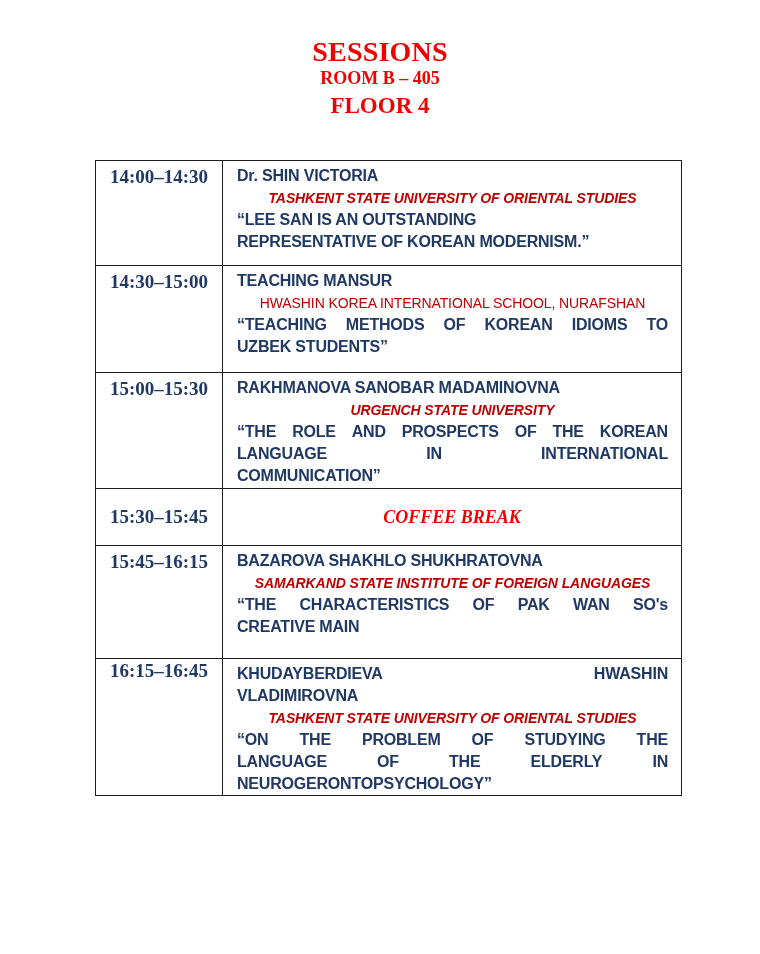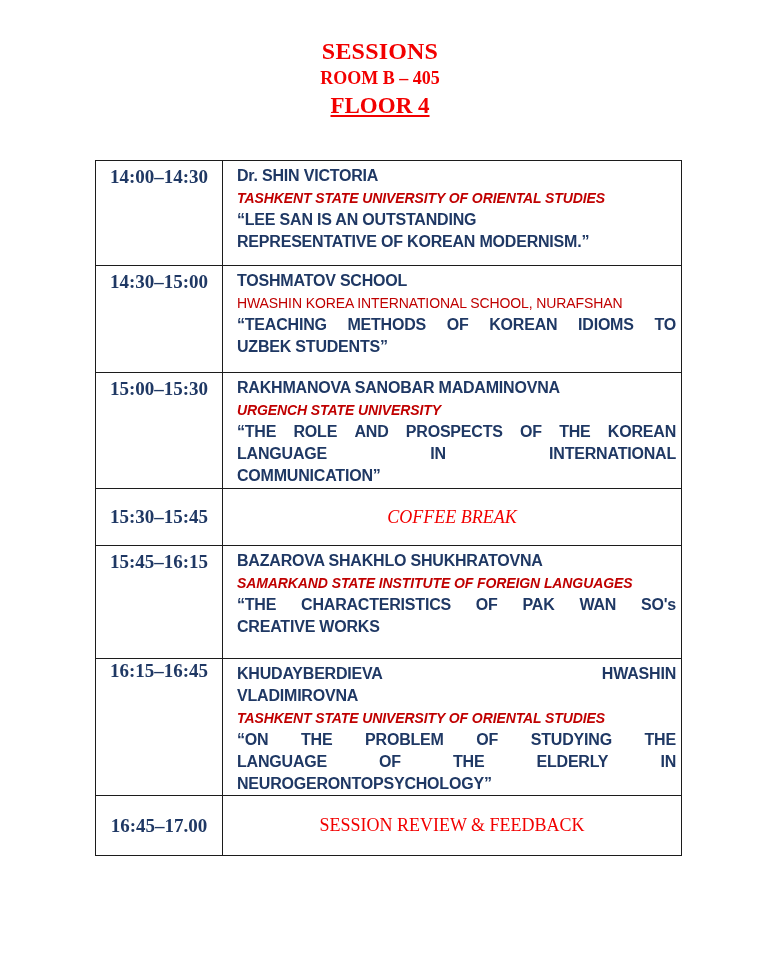--- a/index.html
+++ b/index.html
@@ -19,23 +19,23 @@
   .page { position: relative; width: 760px; height: 954px; }
 
   
   .header {
     position: absolute; top: 38px; left: 0; width: 760px;
     text-align: center;
     color: var(--red);
     font-family: "Liberation Serif", "DejaVu Serif", serif;
     font-weight: bold;
   }
-  .header .h1 { font-size: 24px; line-height: 27px; letter-spacing: 0.2px; }
+  .header .h1 { font-size: 28px; line-height: 27px; letter-spacing: 0.2px; }
   .header .h2 { font-size: 18px; line-height: 27px; }
-  .header .h3 { font-size: 23px; line-height: 27px; text-decoration: underline; }
+  .header .h3 { font-size: 23px; line-height: 27px; }
   .header .h4 { font-size: 16px; line-height: 24px; }
 
   
   table.schedule {
     position: absolute; left: 95px; top: 160px;
     width: 587px;
     border-collapse: collapse;
     table-layout: fixed;
   }
   table.schedule td { border: 1px solid var(--border); }
@@ -46,47 +46,48 @@
     font-family: "Liberation Serif", "DejaVu Serif", serif;
     font-weight: bold;
     font-size: 19px;
   }
   td.time.t-top    { vertical-align: top; padding-top: 5px; }
   td.time.t-middle { vertical-align: middle; }
   td.time.t-offset { vertical-align: top; }
 
   td.content {
     vertical-align: top;
-    padding: 4px 5px 0 14px;
+    padding: 4px 13px 0 14px;
   }
   td.content.center {
     vertical-align: middle;
     text-align: center;
     padding: 0;
   }
 
   .line { line-height: 22px; white-space: nowrap; }
   .line.justify { display: flex; justify-content: space-between; white-space: normal; text-align: right; }
   .line.name, .line.title {
     color: var(--navy);
     font-weight: bold;
     font-size: 16px;
     letter-spacing: -0.2px;
   }
   .line.affiliation {
     color: var(--darkred);
     font-size: 14px;
     letter-spacing: -0.1px;
+    text-align: center;
   }
   .line.affiliation.it { font-style: italic; font-weight: bold; }
 
   .center-label {
     color: var(--red);
     font-family: "Liberation Serif", "DejaVu Serif", serif;
-    font-weight: normal;
+    font-weight: bold;
     font-size: 18px;
   }
   .center-label.it { font-style: italic; }
 </style>
 </head>
 <body style="background: rgb(255, 255, 255);">
 
 <div class="page">
 
   <div class="header">
@@ -110,21 +111,21 @@
             <div class="line affiliation it">TASHKENT STATE UNIVERSITY OF ORIENTAL STUDIES</div>
             <div class="line title">“LEE SAN IS AN OUTSTANDING</div>
             <div class="line title">REPRESENTATIVE OF KOREAN MODERNISM.”</div>
           </td>
         </tr>
         <tr style="height: 107px;">
           <td class="time t-top">
             <div>14:30–15:00</div>
           </td>
           <td class="content">
-            <div class="line name">TOSHMATOV SCHOOL</div>
+            <div class="line name">TEACHING MANSUR</div>
             <div class="line affiliation">HWASHIN KOREA INTERNATIONAL SCHOOL, NURAFSHAN</div>
             <div class="line title justify">
               <span>“TEACHING</span>
               <span>METHODS</span>
               <span>OF</span>
               <span>KOREAN</span>
               <span>IDIOMS</span>
               <span>TO</span>
             </div>
             <div class="line title">UZBEK STUDENTS”</div>
@@ -170,21 +171,21 @@
             <div class="line name">BAZAROVA SHAKHLO SHUKHRATOVNA</div>
             <div class="line affiliation it">SAMARKAND STATE INSTITUTE OF FOREIGN LANGUAGES</div>
             <div class="line title justify">
               <span>“THE</span>
               <span>CHARACTERISTICS</span>
               <span>OF</span>
               <span>PAK</span>
               <span>WAN</span>
               <span>SO's</span>
             </div>
-            <div class="line title">CREATIVE WORKS</div>
+            <div class="line title">CREATIVE MAIN</div>
           </td>
         </tr>
         <tr style="height: 134px;">
           <td class="time t-offset">
             <div>16:15–16:45</div>
           </td>
           <td class="content">
             <div class="line name justify">
               <span>KHUDAYBERDIEVA</span>
               <span>HWASHIN</span>
@@ -202,24 +203,16 @@
             <div class="line title justify">
               <span>LANGUAGE</span>
               <span>OF</span>
               <span>THE</span>
               <span>ELDERLY</span>
               <span>IN</span>
             </div>
             <div class="line title">NEUROGERONTOPSYCHOLOGY”</div>
           </td>
         </tr>
-        <tr style="height: 60px;">
-          <td class="time t-middle">
-            <div>16:45–17.00</div>
-          </td>
-          <td class="content center">
-            <div class="center-label">SESSION REVIEW &amp; FEEDBACK</div>
-          </td>
-        </tr>
       </tbody>
   </table>
 
 </div>
 
 </body></html>

